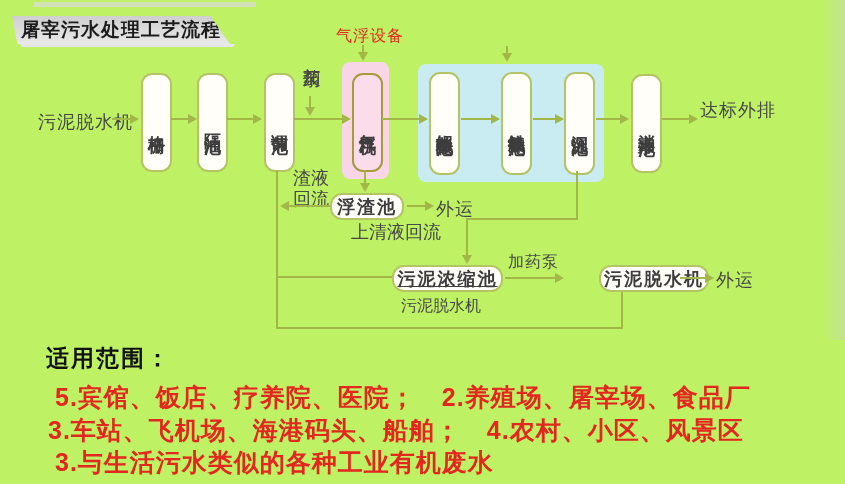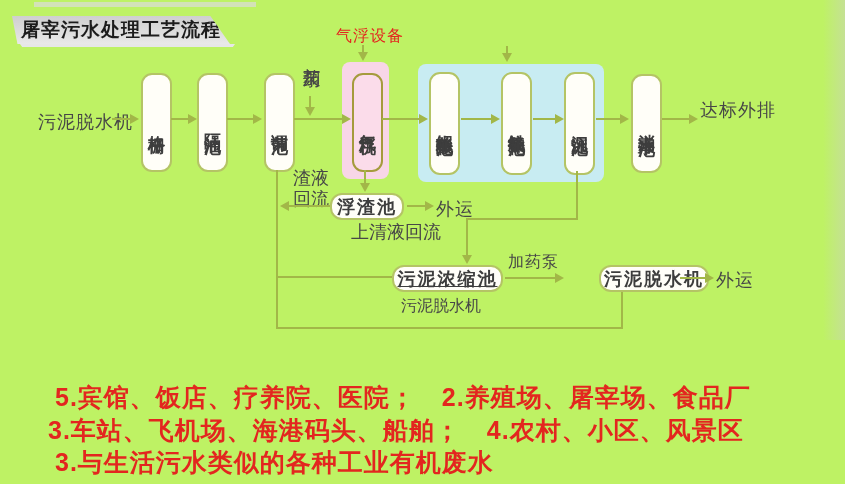--- a/index.html
+++ b/index.html
@@ -147,17 +147,18 @@
   <div class="lbl big" style="left:508px;top:252px;font-size:16px;">加药泵</div>
   <div class="hline arr-r" style="left:505px;top:277px;width:51px;"></div>
   <div class="hbox" style="left:599px;top:265px;width:106px;">污泥脱水机</div>
   <div class="hline arr-r" style="left:680px;top:277px;width:26px;"></div>
   <div class="lbl big" style="left:716px;top:268px;">外运</div>
   <div class="lbl sm" style="left:401px;top:297px;font-size:16px;">污泥脱水机</div>
 
   <div class="vline" style="left:621px;top:292px;height:37px;"></div>
   <div class="hline" style="left:277px;top:327px;width:346px;"></div>
 
+  <div class="scope-heading">适用范围：</div>
   <div class="scope-line" style="left:55px;top:381px;">5.宾馆、饭店、疗养院、医院；　2.养殖场、屠宰场、食品厂</div>
   <div class="scope-line" style="left:48px;top:414px;">3.车站、飞机场、海港码头、船舶；　4.农村、小区、风景区</div>
   <div class="scope-line" style="left:55px;top:446px;">3.与生活污水类似的各种工业有机废水</div>
 
 </div>
 
 </body></html>

